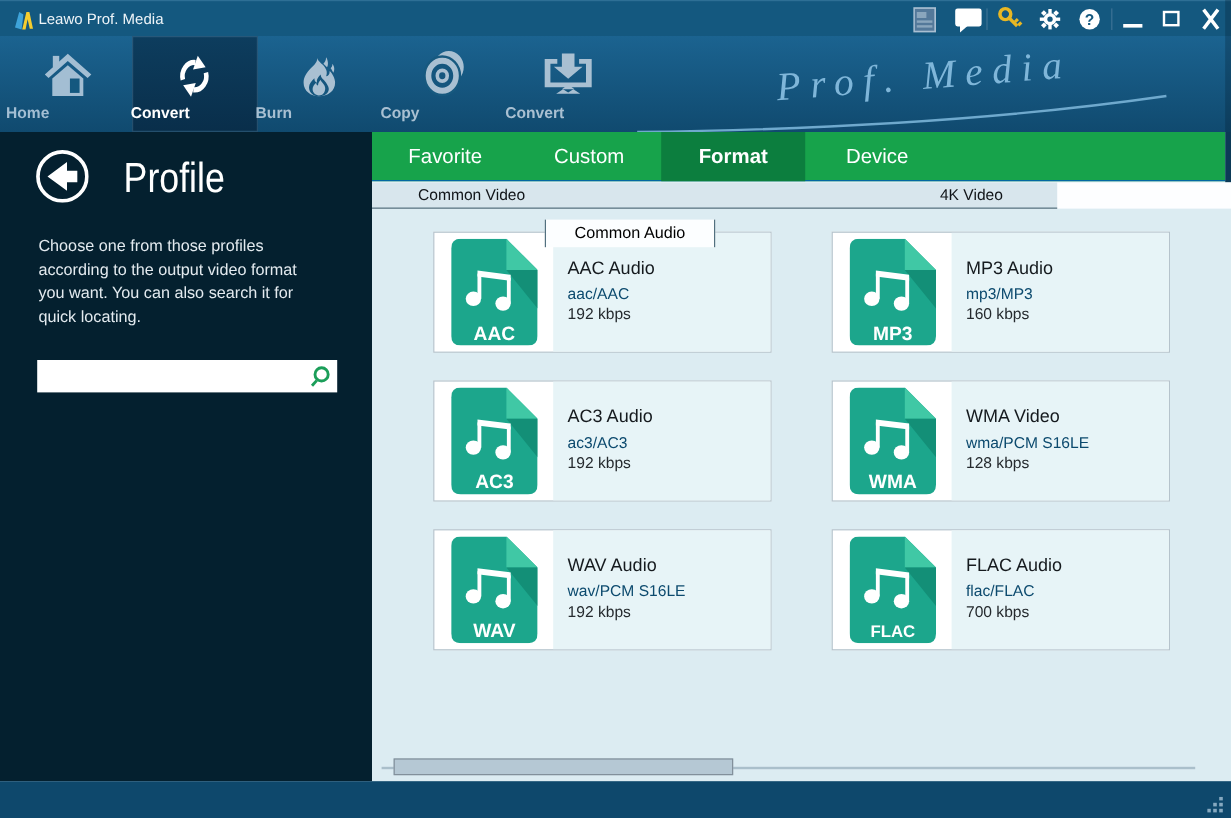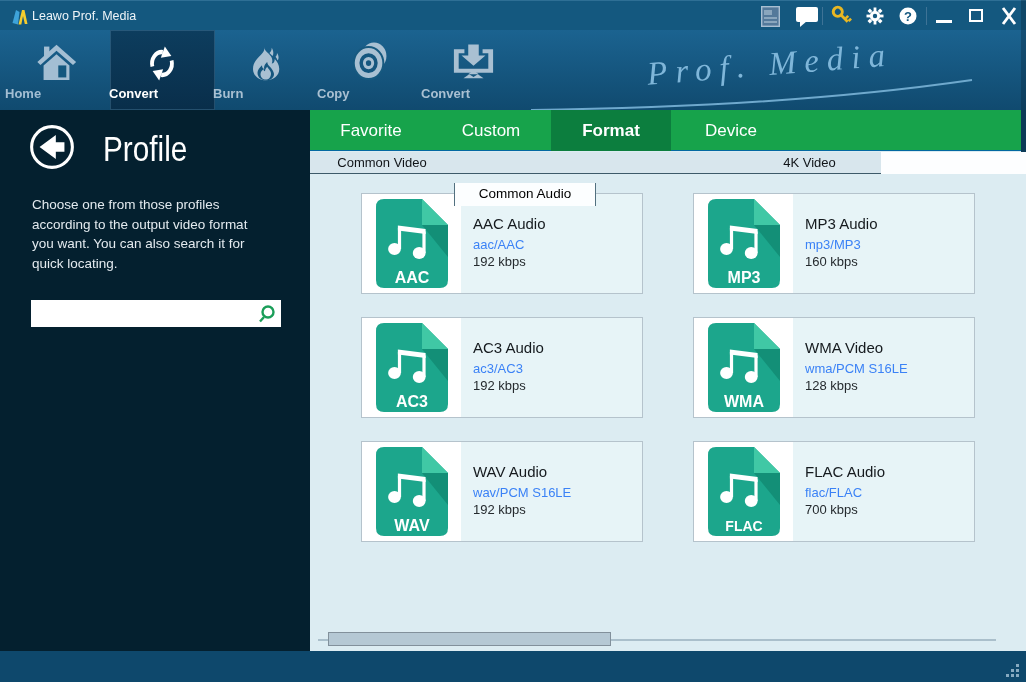--- a/index.html
+++ b/index.html
@@ -42,21 +42,21 @@
   .stab { position:absolute; top:0; height:22px; line-height:21px; text-align:center; font-size:13px; color:#101418; }
   #stab-sel { position:absolute; top:0; height:23px; line-height:22px; text-align:center; font-size:13.5px; color:#000;
     background:#fcfeff; border-left:1px solid #52707f; border-right:1px solid #52707f; box-sizing:border-box; z-index:2; }
 
   
   #content { position:absolute; left:310px; top:174px; width:716px; height:476px; background:#dcecf2; }
 
   .card { position:absolute; width:282px; height:101px; background:#fff; border:1px solid #b5c3cc; }
   .cardtxt { position:absolute; left:99px; top:0; width:181px; height:99px; background:#e7f4f7; }
   .ct1 { position:absolute; left:111px; top:21px; font-size:15px; font-weight:normal; color:#151a1e; }
-  .ct2 { position:absolute; left:111px; top:43px; font-size:13px; color:#3b82f6; }
+  .ct2 { position:absolute; left:111px; top:43px; font-size:13px; color:#0c4a6e; }
   .ct3 { position:absolute; left:111px; top:60px; font-size:13px; color:#252a2e; }
   .ficon { position:absolute; left:14px; top:5px; }
 
   
   #sctrack { position:absolute; left:318px; top:639px; width:678px; height:2px; background:#aabfcb; }
   #scthumb { position:absolute; left:328px; top:632px; width:283px; height:14px; background:#b5c8d4; border:1px solid #82909b; }
 
   
   #bottombar { position:absolute; left:0; top:651px; width:1026px; height:31px; background:#0e486c; }
 </style>
@@ -190,21 +190,21 @@
 <div id="greentabs">
   <div class="gtab" style="left:1px;">Favorite</div>
   <div class="gtab" style="left:121px;">Custom</div>
   <div class="gtab" id="gtab-format" style="left:241px;">Format</div>
   <div class="gtab" style="left:361px;">Device</div>
 </div>
 <div class="abs" style="left:1021px; top:110px; width:5px; height:42px; background:#0c3a57;"></div>
 
 <div id="subtabs">
   <div id="stabstrip"></div>
-  <div class="stab" style="left:0px; width:144px;">Common Video</div>
+  <div class="stab" style="left:11px; width:144px;">Common Video</div>
   <div class="stab" style="left:428px; width:143px;">4K Video</div>
   <div id="stab-sel" style="left:144px; width:142px;margin-top:31px;">Common Audio</div>
 </div>
 
 <div id="content">
   <div class="card" style="left:51px; top:19px;">
     <svg class="ficon" width="72" height="89" viewBox="0 0 72 89">
       <path d="M8,0 H46 L72,26 V81 Q72,89 64,89 H8 Q0,89 0,81 V8 Q0,0 8,0 Z" fill="#1ca68c"></path>
       <polygon points="46,0 72,26 46,26" fill="#40c8a5"></polygon>
       <polygon points="46,26 72,26 72,58" fill="#138f77"></polygon>

